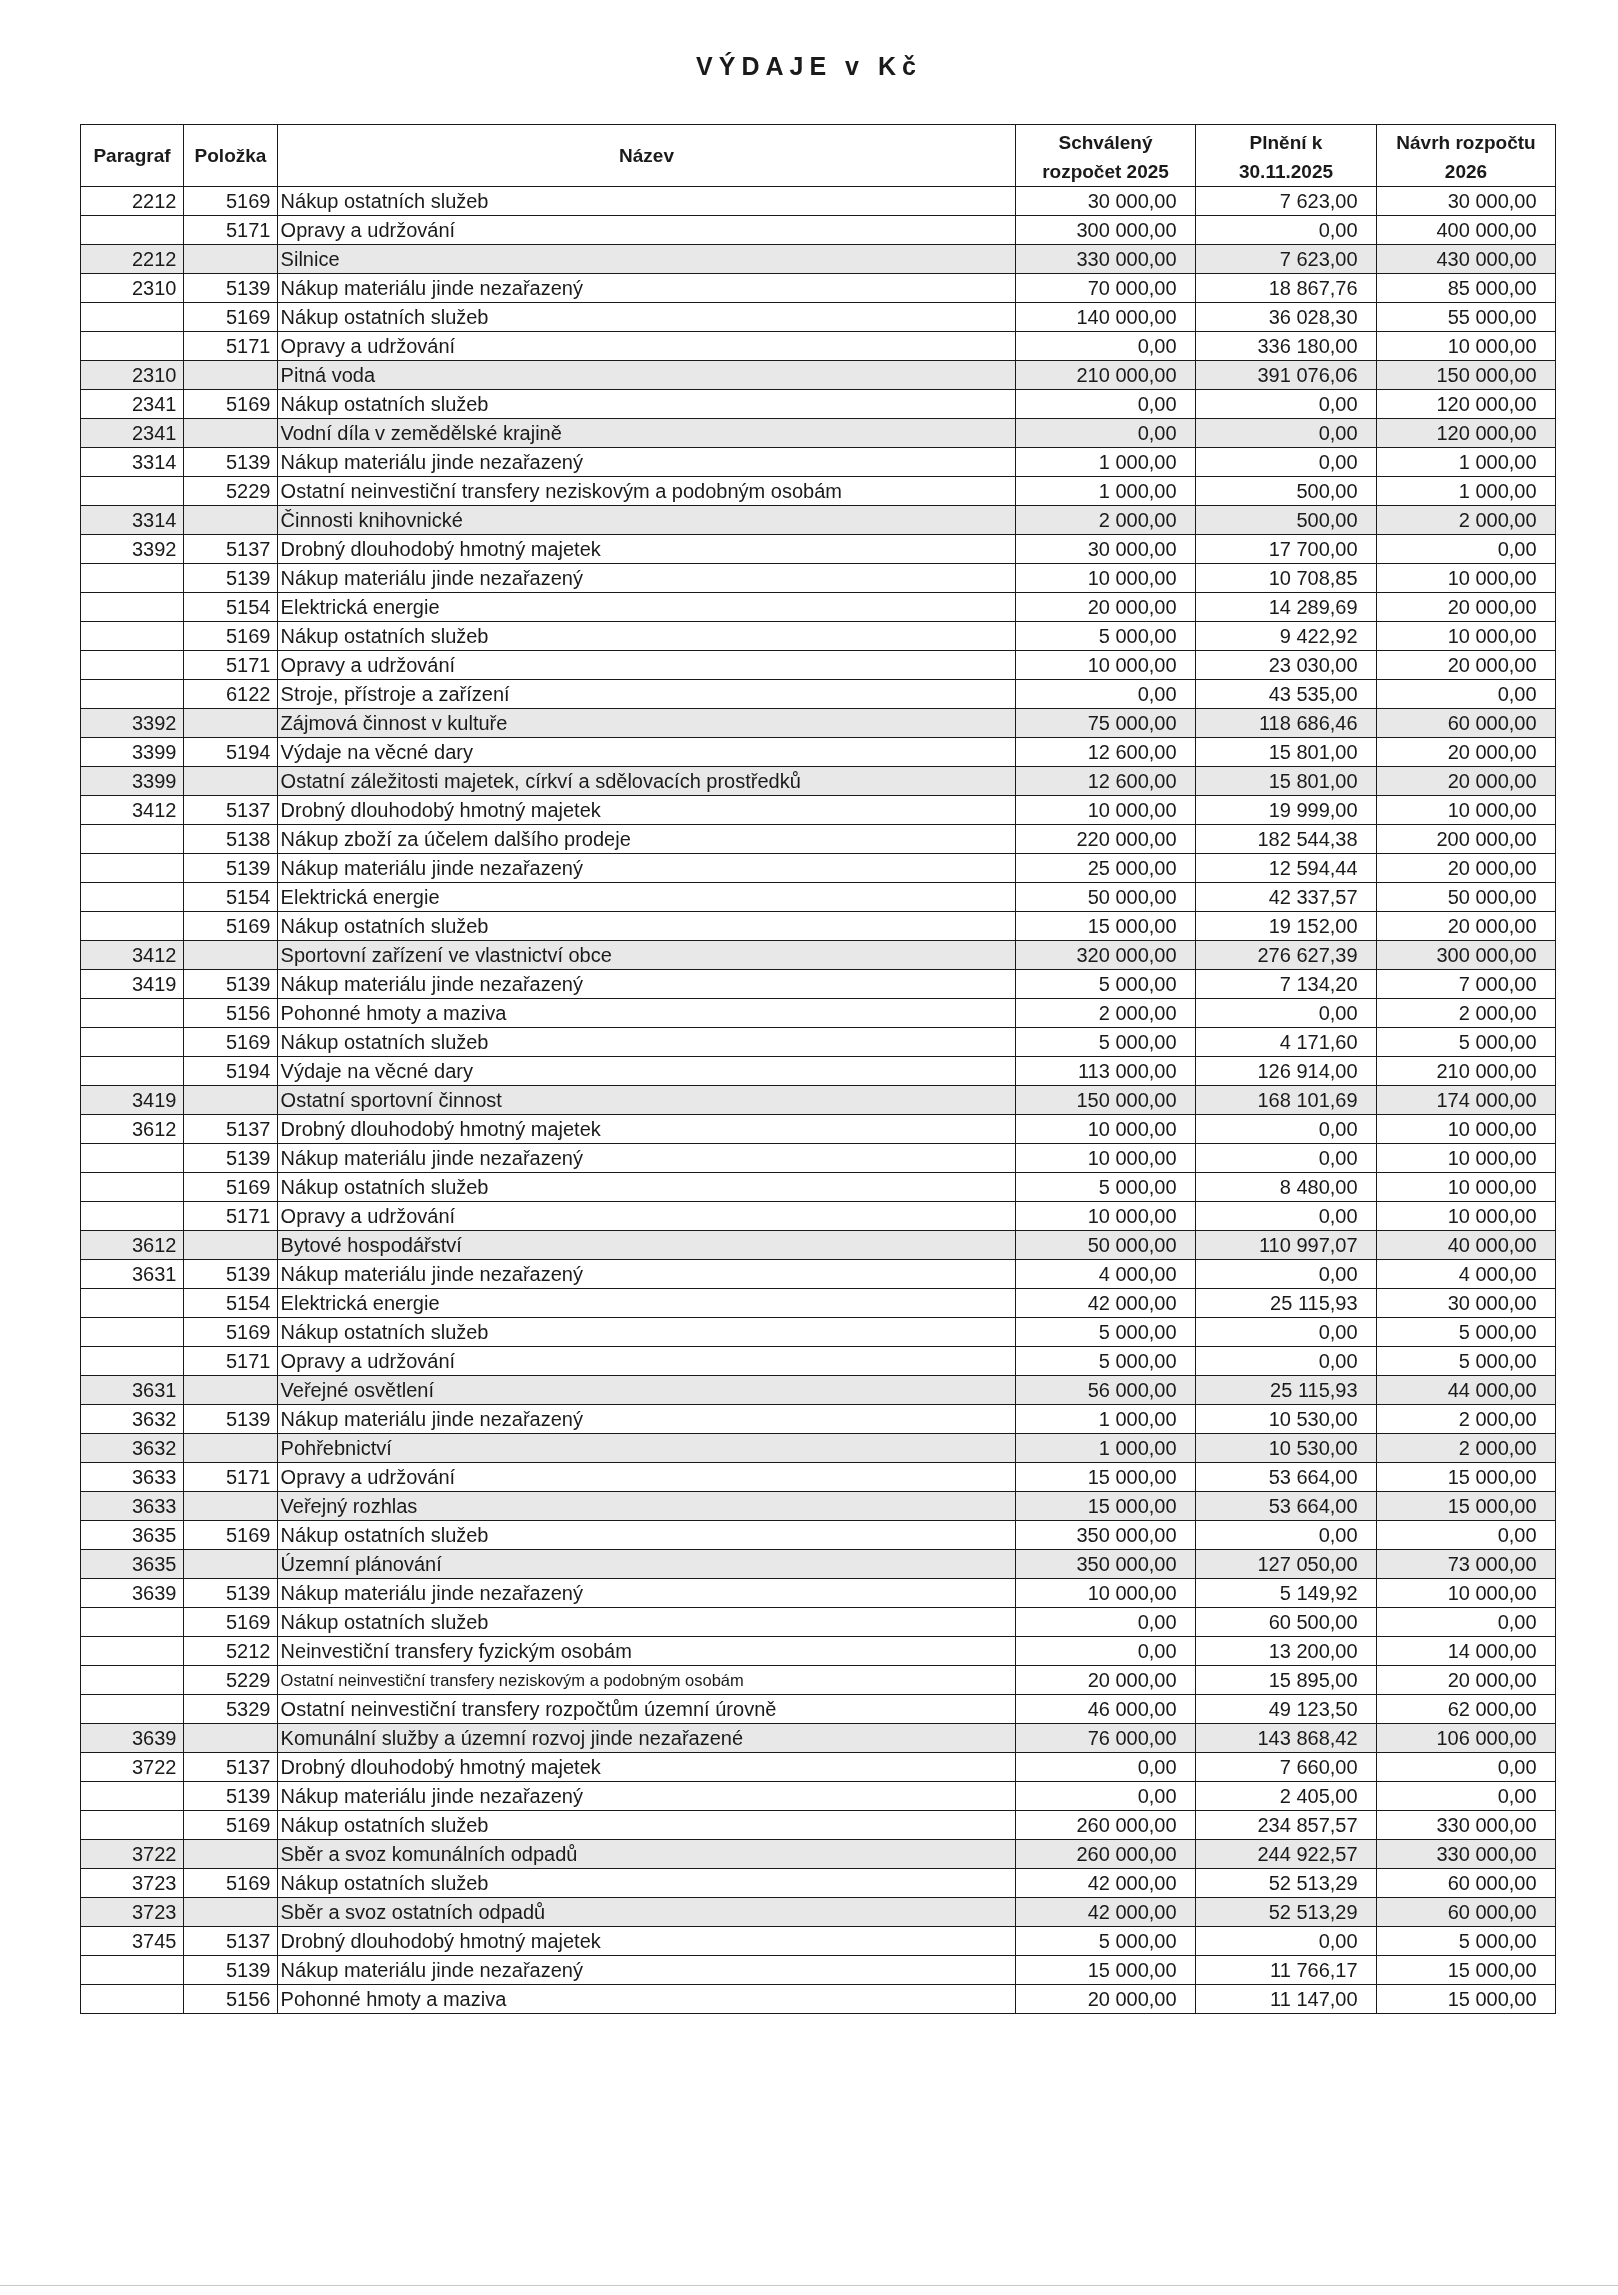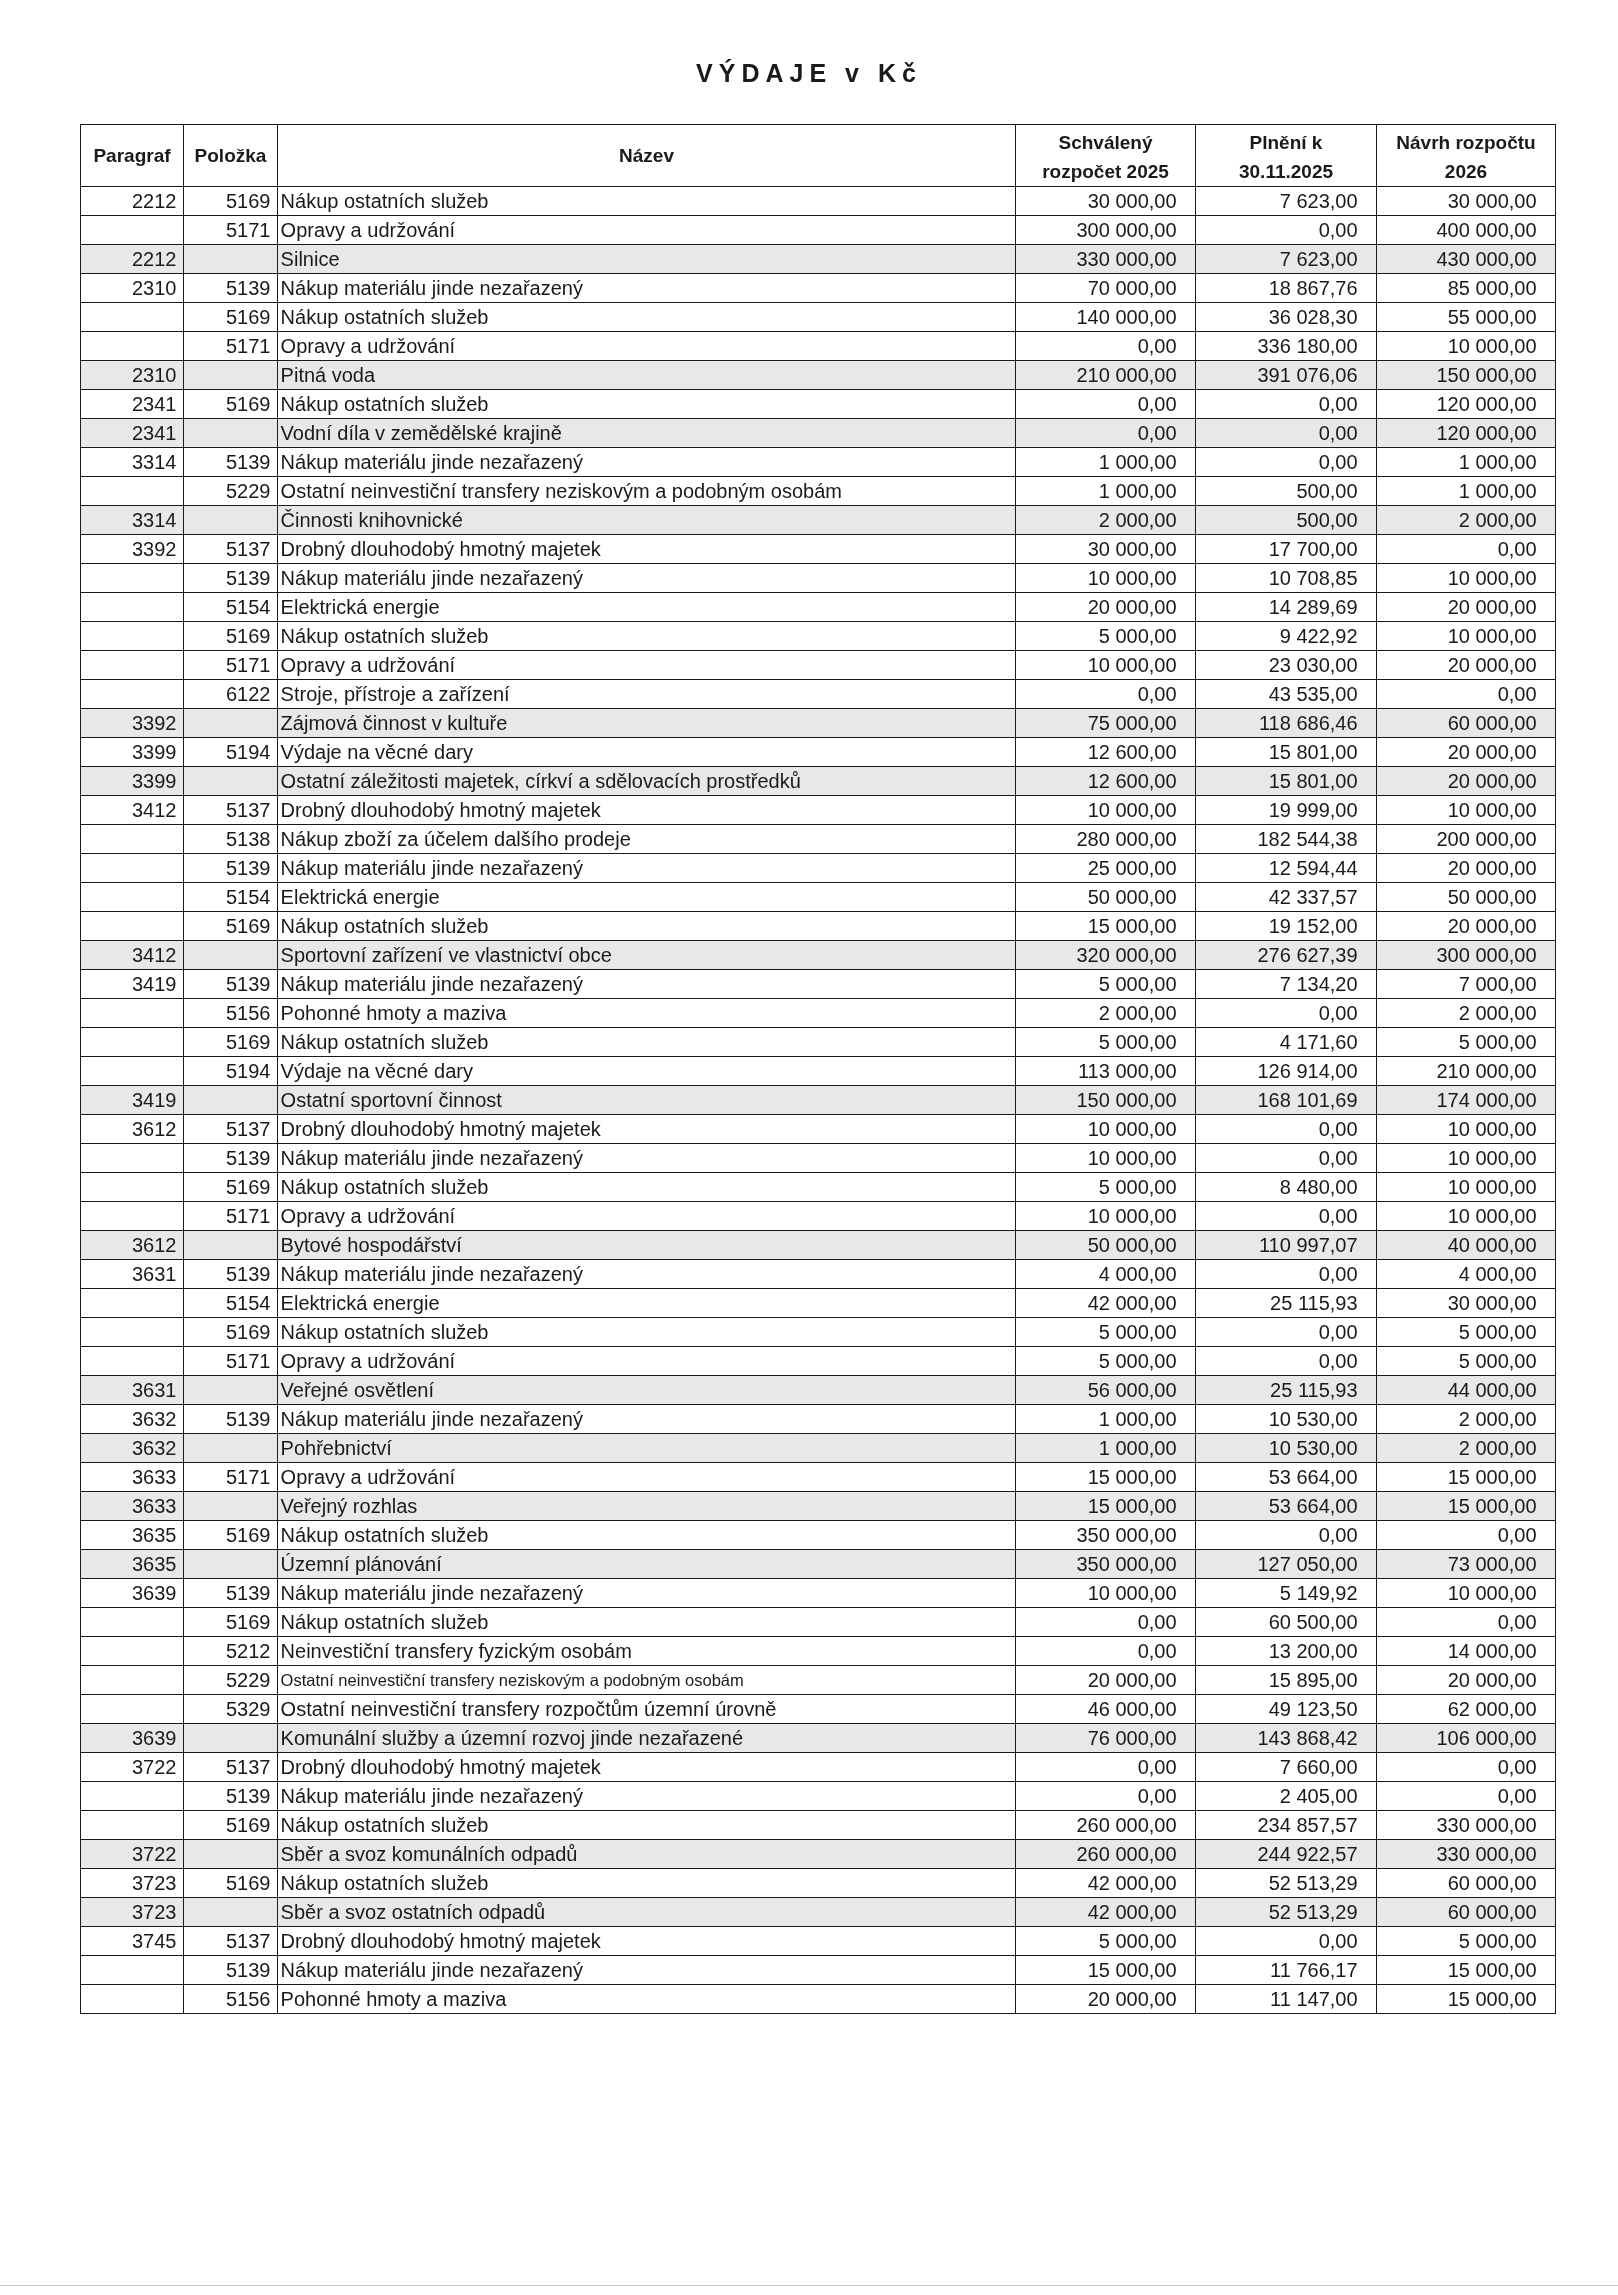--- a/index.html
+++ b/index.html
@@ -1,18 +1,18 @@
 <!DOCTYPE html>
 <html style="font-size:10.5px"><head>
 <meta charset="utf-8">
 <style>
   html, body { margin: 0; padding: 0; background: #ffffff; }
   body { width: 1618px; height: 2295px; position: relative; overflow: hidden;
          font-family: "Liberation Sans", "DejaVu Sans", sans-serif; color: #1a1a1a; }
-  .title { position: absolute; left: 0; width: 1618px; top: 59px; text-align: center;
+  .title { position: absolute; left: 0; width: 1618px; top: 52px; text-align: center;
            font-size: 25px; font-weight: bold; letter-spacing: 6px; }
   table.budget { position: absolute; left: 80px; top: 124px; width: 1474px;
                  border-collapse: collapse; table-layout: fixed; }
   table.budget col.c-par { width: 103px; }
   table.budget col.c-pol { width: 94px; }
   table.budget col.c-naz { width: 738px; }
   table.budget col.c-sch { width: 180px; }
   table.budget col.c-pln { width: 181px; }
   table.budget col.c-nav { width: 179px; }
   table.budget th, table.budget td { border: 1.3px solid #1a1a1a; padding: 0 4.6px;
@@ -235,21 +235,21 @@
         <td class="r">5137</td>
         <td class="name">Drobný dlouhodobý hmotný majetek</td>
         <td class="val">10 000,00</td>
         <td class="val">19 999,00</td>
         <td class="val">10 000,00</td>
       </tr>
       <tr>
         <td class="r"></td>
         <td class="r">5138</td>
         <td class="name">Nákup zboží za účelem dalšího prodeje</td>
-        <td class="val">280 000,00</td>
+        <td class="val">220 000,00</td>
         <td class="val">182 544,38</td>
         <td class="val">200 000,00</td>
       </tr>
       <tr>
         <td class="r"></td>
         <td class="r">5139</td>
         <td class="name">Nákup materiálu jinde nezařazený</td>
         <td class="val">25 000,00</td>
         <td class="val">12 594,44</td>
         <td class="val">20 000,00</td>

